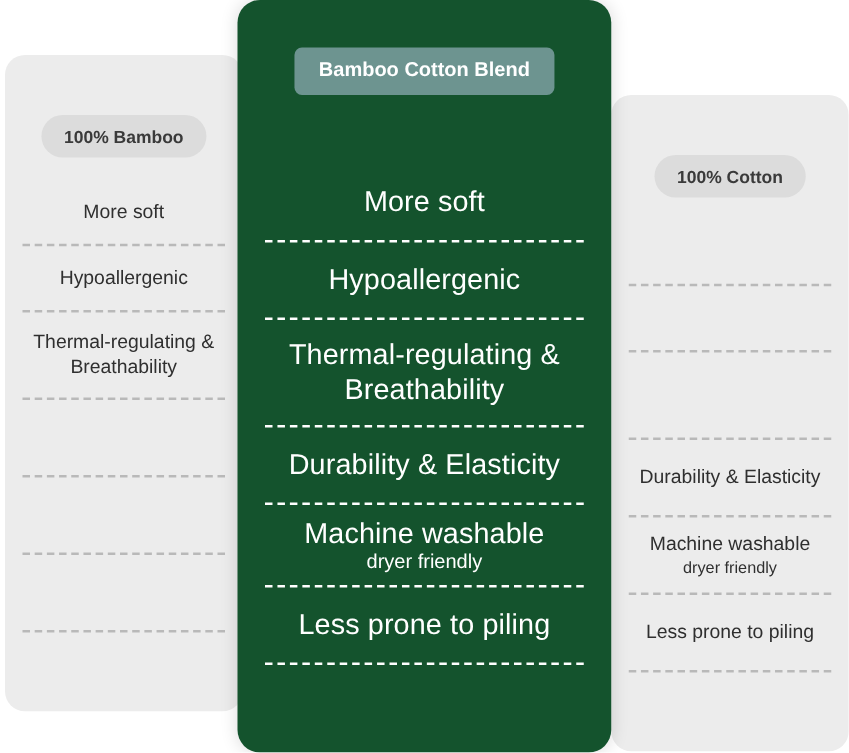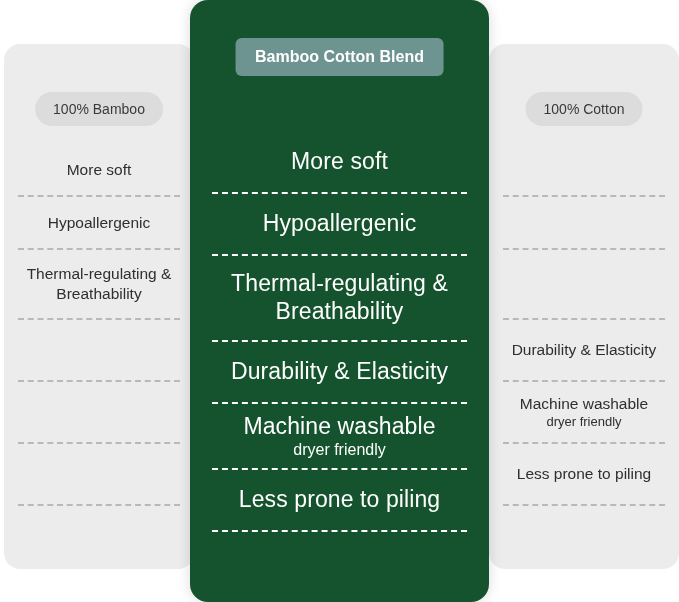--- a/index.html
+++ b/index.html
@@ -24,32 +24,32 @@
   .side-card {
     position: absolute;
     top: 44px;
     width: 190px;
     height: 525px;
     background: #ececec;
     border-radius: 16px;
     overflow: hidden;
   }
   .side-card.left  { left: 4px; }
-  .side-card.right { left: 489px; }
+  .side-card.right { left: 489px; margin-top: 32px; }
 
   .side-header {
     position: absolute;
     left: 50%;
     transform: translateX(-50%);
     top: 48px;
     background: #dcdcdc;
     border-radius: 18px;
     padding: 9px 18px;
     font-size: 14px;
-    font-weight: normal;
+    font-weight: bold;
     color: #3a3a3a;
     white-space: nowrap;
   }
 
   .side-rows {
     position: absolute;
     left: 14px;
     right: 14px;
     top: 100px;
   }

